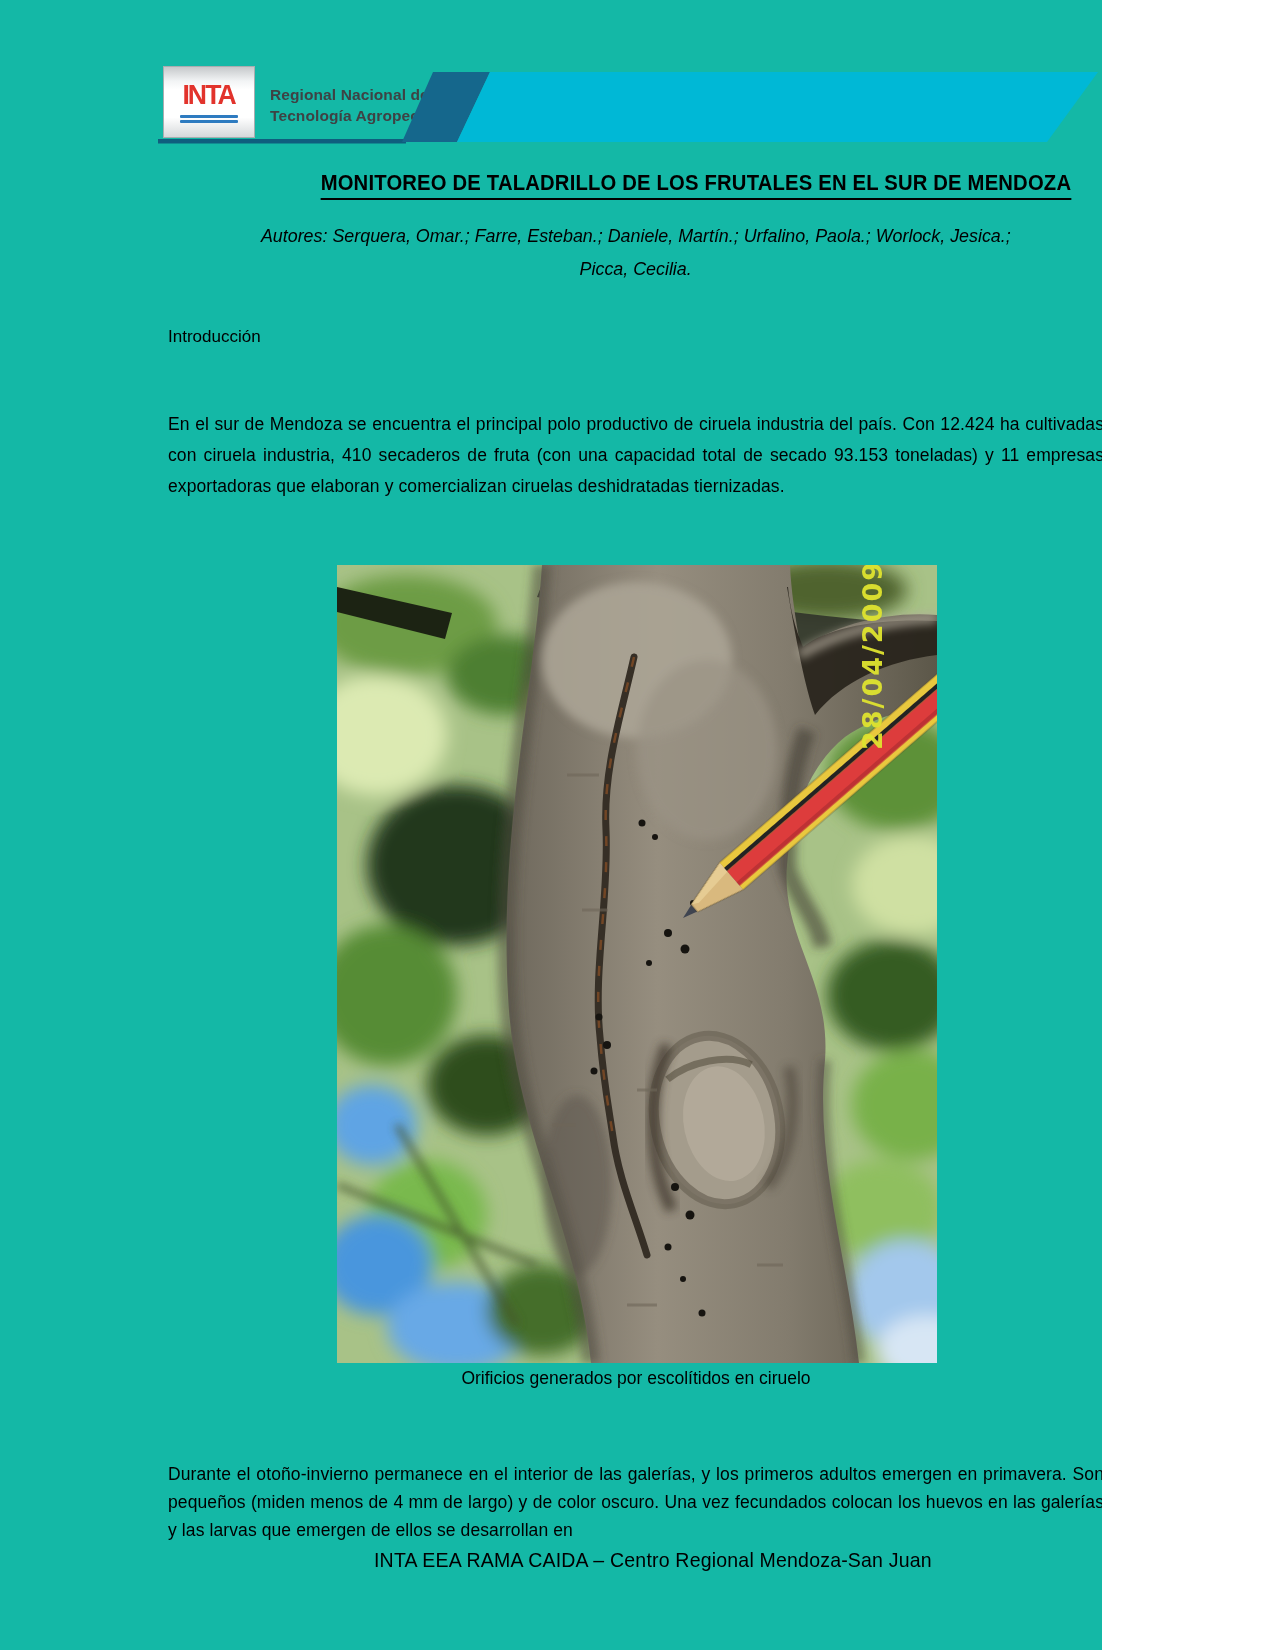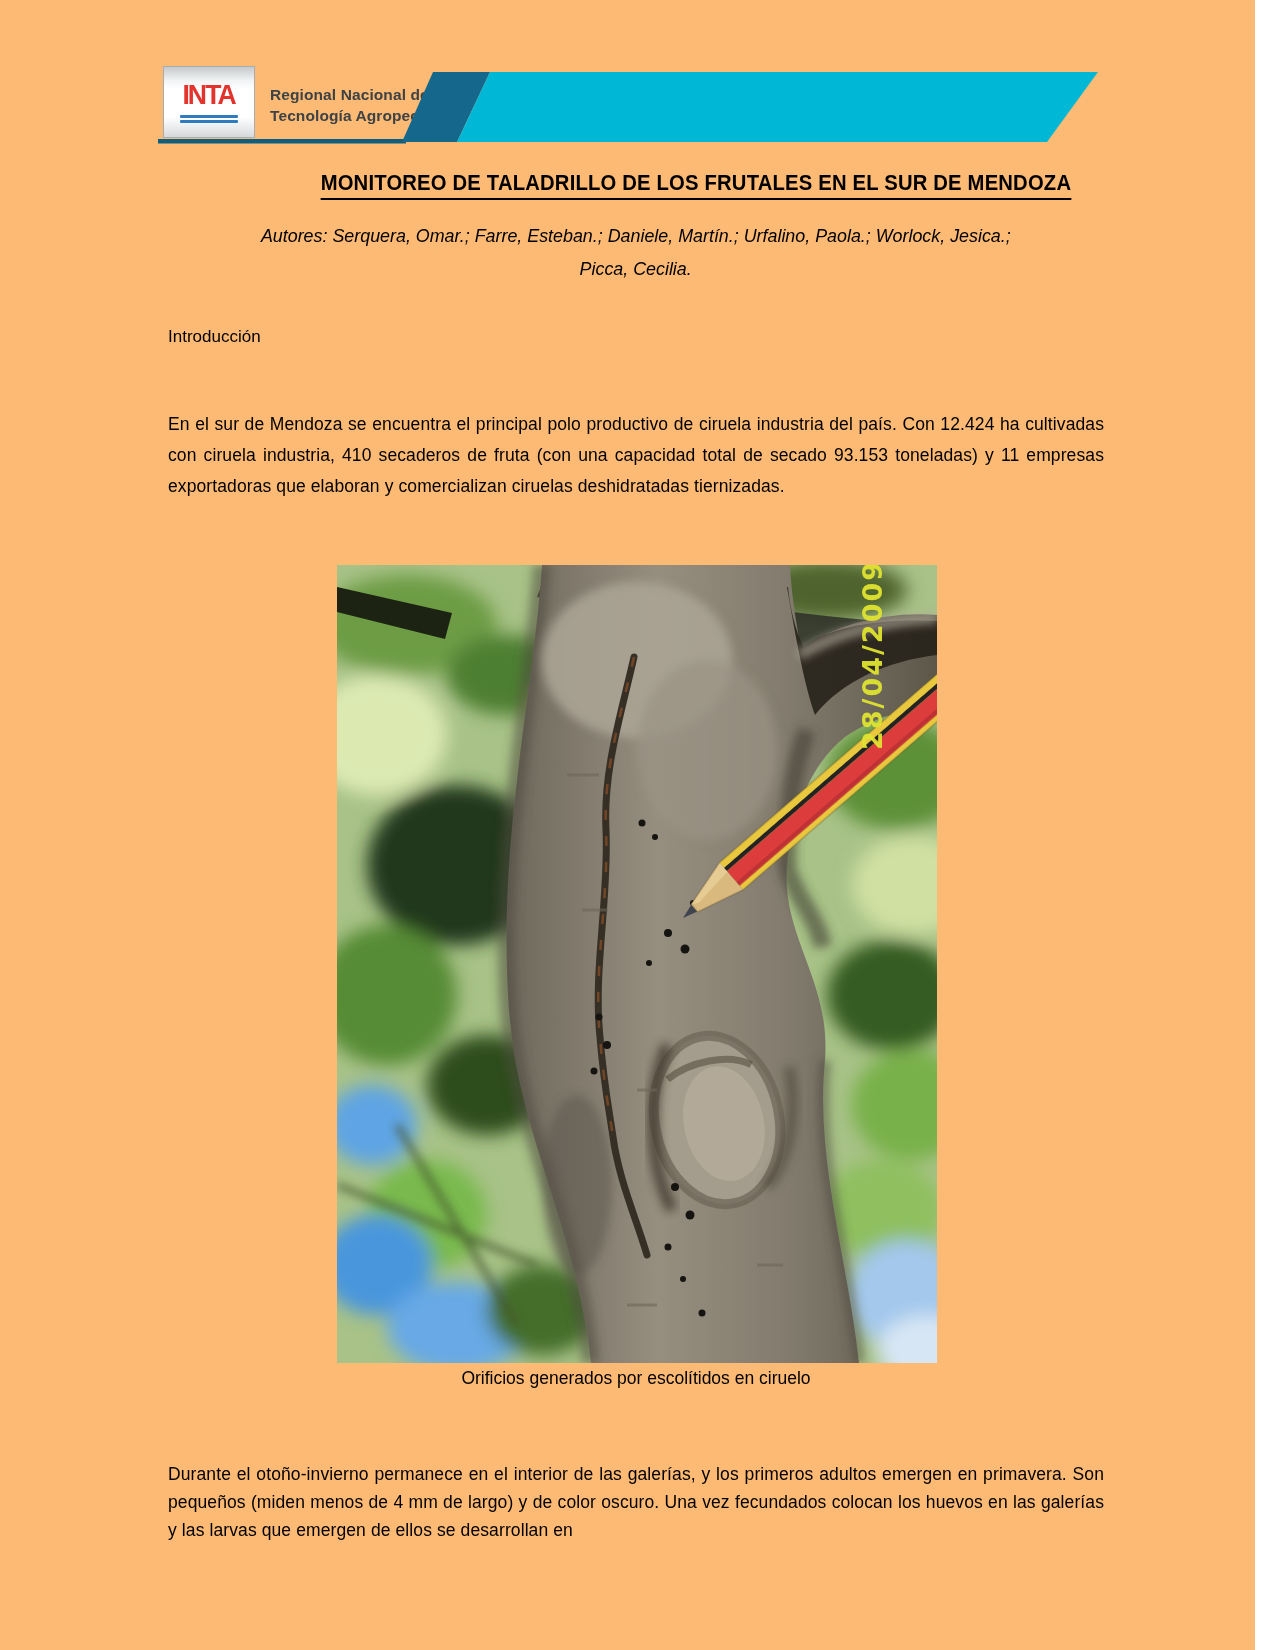--- a/index.html
+++ b/index.html
@@ -1,17 +1,17 @@
 <!DOCTYPE html>
 <html><head>
 <meta charset="utf-8">
 <style>
   html,body{margin:0;padding:0;background:#ffffff;}
   .page{
-    position:relative;width:1255px;height:1650px;background:#fdba74;
+    position:relative;width:1102px;height:1650px;background:#14b8a6;
     font-family:"Liberation Sans",sans-serif;color:#000;overflow:hidden;
   }
   
   .logo-box{
     position:absolute;left:163px;top:66px;width:92px;height:72px;
     box-sizing:border-box;border:1px solid #a9adb0;
     background:linear-gradient(180deg,#c6c9cb,#f2f4f5 20%,#ffffff 32%,#ffffff 72%,#d6d9db);
     display:flex;flex-direction:column;align-items:center;justify-content:center;
   }
   .logo-inta{
@@ -200,14 +200,17 @@
       <polygon points="15,-5 64,-18 364,-18 364,18 64,18 15,5" fill="none" stroke="#5a4a28" stroke-width="1" opacity="0.5"></polygon>
     </g>
 
     <text transform="translate(545,185) rotate(-90)" font-size="27" font-weight="bold" fill="#dfe32f" opacity="0.95" letter-spacing="2" font-family="DejaVu Sans, sans-serif">28/04/2009</text>
   </svg>
 
   <div class="photo-caption">Orificios generados por escolítidos en ciruelo</div>
 
   <div class="para para-3">Durante el otoño-invierno permanece en el interior de las galerías, y los primeros adultos emergen en primavera. Son pequeños (miden menos de 4 mm de largo) y de color oscuro. Una vez fecundados colocan los huevos en las galerías y las larvas que emergen de ellos se desarrollan en</div>
 
+  <div class="footer-wrap">
+    <span class="footer-text">INTA EEA RAMA CAIDA – Centro Regional Mendoza-San Juan</span>
+  </div>
 
 </div>
 
 </body></html>

